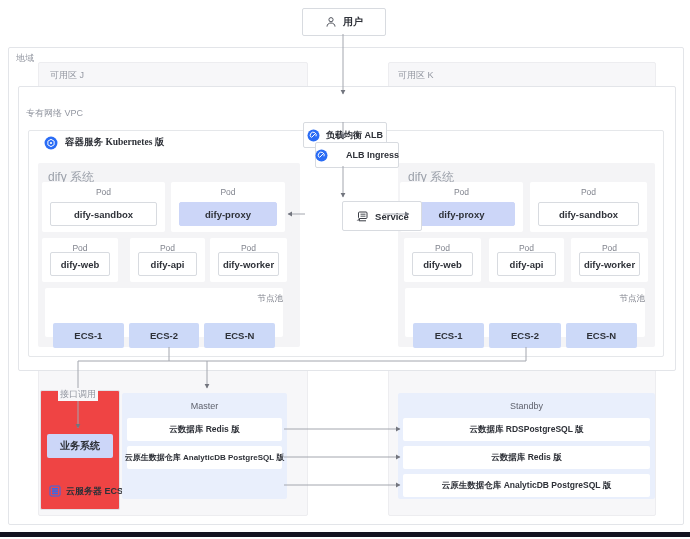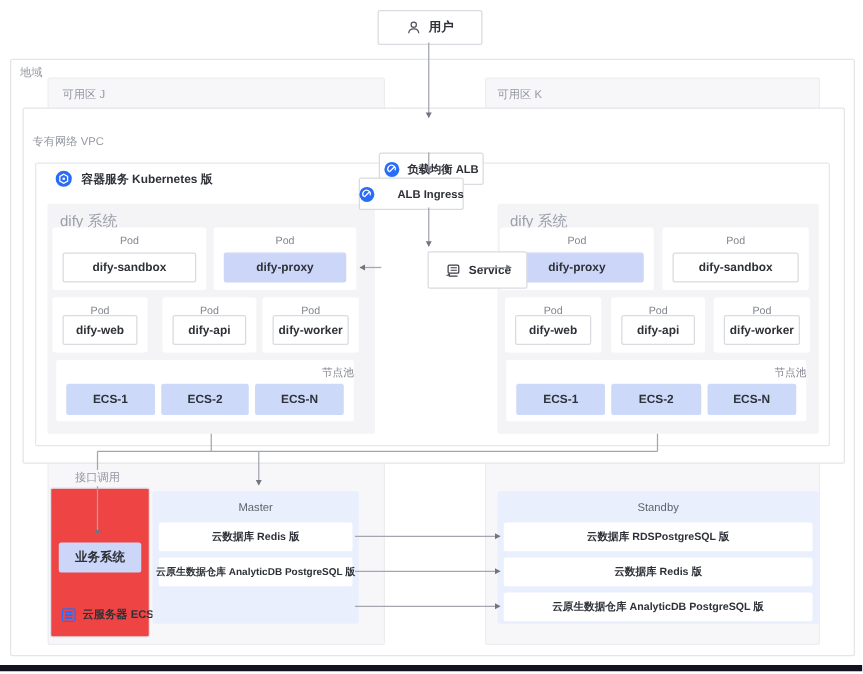--- a/index.html
+++ b/index.html
@@ -6,47 +6,47 @@
   .canvas{position:relative;width:690px;height:539px;background:#fff;overflow:hidden;
           font-family:"Liberation Sans","DejaVu Sans",sans-serif;}
   .frame{position:absolute;background:#fff;border:1px solid #e3e5e9;border-radius:2px;}
   .zone{position:absolute;background:#f7f7f9;border:1px solid #ededf0;border-radius:2px;}
   .grp-label{position:absolute;font-size:9px;color:#9397a1;white-space:nowrap;}
   .node{position:absolute;background:#fff;border:1px solid #d8dbe0;border-radius:2px;
         display:flex;align-items:center;justify-content:center;gap:6px;
         font-size:10px;font-weight:600;color:#2e3138;white-space:nowrap;}
   .dify{position:absolute;background:#f4f4f6;border-radius:2px;}
   .dify-label{position:absolute;left:10px;top:6px;font-size:12px;color:#9ba0aa;}
-  .k8s-head{position:absolute;left:16px;top:7px;display:flex;align-items:flex-end;gap:7px;
-            font-size:9.5px;font-weight:700;color:#2e3138;}
+  .k8s-head{position:absolute;left:16px;top:7px;display:flex;align-items:flex-start;gap:7px;
+            font-size:9.5px;font-weight:700;color:#2e3138;font-family:Liberation Serif, serif;}
   .pod-card{position:absolute;background:#fff;border-radius:2px;}
   .pod-title{position:absolute;top:5px;left:0;right:0;text-align:center;font-size:8.5px;color:#81848e;}
   .pod-item{position:absolute;left:8px;right:8px;bottom:6px;height:22px;background:#fff;
             border:1px solid #d8dbe0;border-radius:2px;display:flex;align-items:center;
             justify-content:center;font-size:9.5px;font-weight:600;color:#2e3138;white-space:nowrap;}
   .pod-item.hl{background:#ccd6f8;border-color:#ccd6f8;}
   .nodepool{position:absolute;background:#fff;border-radius:2px;}
   .np-title{position:absolute;top:5px;left:0;right:0;text-align:right;font-size:8.5px;color:#81848e;}
   .np-chips{position:absolute;left:8px;right:8px;top:19px;display:flex;gap:5px;}
   .ecs-chip{flex:1;height:25px;background:#ccd9f8;border-radius:2px;display:flex;align-items:center;
-            justify-content:center;font-size:9.5px;font-weight:600;color:#2e3138;}
+            justify-content:center;font-size:9.5px;font-weight:600;color:#2e3138;margin-top:16px;}
   .db-panel{position:absolute;background:#e9effc;border-radius:2px;}
   .db-title{position:absolute;top:8px;left:0;right:0;text-align:center;font-size:9px;color:#5f626d;}
   .db-rows{position:absolute;left:5px;right:5px;top:25px;}
   .db-row{height:23px;margin-bottom:5px;background:#fff;border-radius:2px;display:flex;
           align-items:center;justify-content:center;font-size:8.5px;font-weight:600;
           color:#2e3138;white-space:nowrap;}
   .db-row.tight{font-size:8px;}
   .biz-box{position:absolute;background:#ef4444;border:1px solid #e0e2e7;border-radius:2px;}
   .biz-chip{position:absolute;left:6px;right:6px;top:43px;height:24px;background:#ccd6f8;
             border-radius:2px;display:flex;align-items:center;justify-content:center;
             font-size:10px;font-weight:600;color:#2e3138;}
-  .host-row{position:absolute;left:8px;bottom:11px;display:flex;align-items:center;gap:5px;
+  .host-row{position:absolute;left:8px;bottom:11px;display:flex;gap:5px;
             font-size:9px;font-weight:600;color:#2e3138;white-space:nowrap;}
-  .api-label{position:absolute;left:58px;top:376px;font-size:9px;color:#9397a1;
+  .api-label{position:absolute;left:58px;top:388px;font-size:9px;color:#9397a1;
              background:#f7f7f9;padding:0 2px;z-index:5;}
   .overlay{position:absolute;left:0;top:0;pointer-events:none;z-index:4;}
   .bottom-bar{position:absolute;left:0;top:532px;width:690px;height:5px;background:#131320;}
   .ic{flex:0 0 auto;display:block;}
 </style>
 </head>
 <body>
 
 <div class="canvas">
 
@@ -81,21 +81,21 @@
 
   <div class="node" style="left:303px;top:98px;width:82px;height:24px;z-index:3;margin-top:24px;">
     <svg class="ic" width="13" height="13" viewBox="0 0 13 13">
       <circle cx="6.5" cy="6.5" r="6" fill="#2a6cf5"></circle>
       <path d="M4 8.2 A3 3 0 1 1 9 7.3" fill="none" stroke="#ffffff" stroke-width="1"></path>
       <path d="M8.8 4.2 L4.4 8.6" stroke="#ffffff" stroke-width="1"></path>
     </svg>
     <span style="font-size:9px;">负载均衡 ALB</span>
   </div>
 
-  <div class="node" style="left:287px;top:142px;width:82px;height:24px;z-index:3;gap:18px;">
+  <div class="node" style="left:315px;top:142px;width:82px;height:24px;z-index:3;gap:18px;">
     <svg class="ic" width="13" height="13" viewBox="0 0 13 13">
       <circle cx="6.5" cy="6.5" r="6" fill="#2a6cf5"></circle>
       <path d="M4 8.2 A3 3 0 1 1 9 7.3" fill="none" stroke="#ffffff" stroke-width="1"></path>
       <path d="M8.8 4.2 L4.4 8.6" stroke="#ffffff" stroke-width="1"></path>
     </svg>
     <span style="font-size:9px;">ALB Ingress</span>
   </div>
 
   <div class="node" style="left:305px;top:201px;width:78px;height:28px;z-index:3;margin-left:37px;">
     <svg class="ic" width="14" height="13" viewBox="0 0 14 13">

